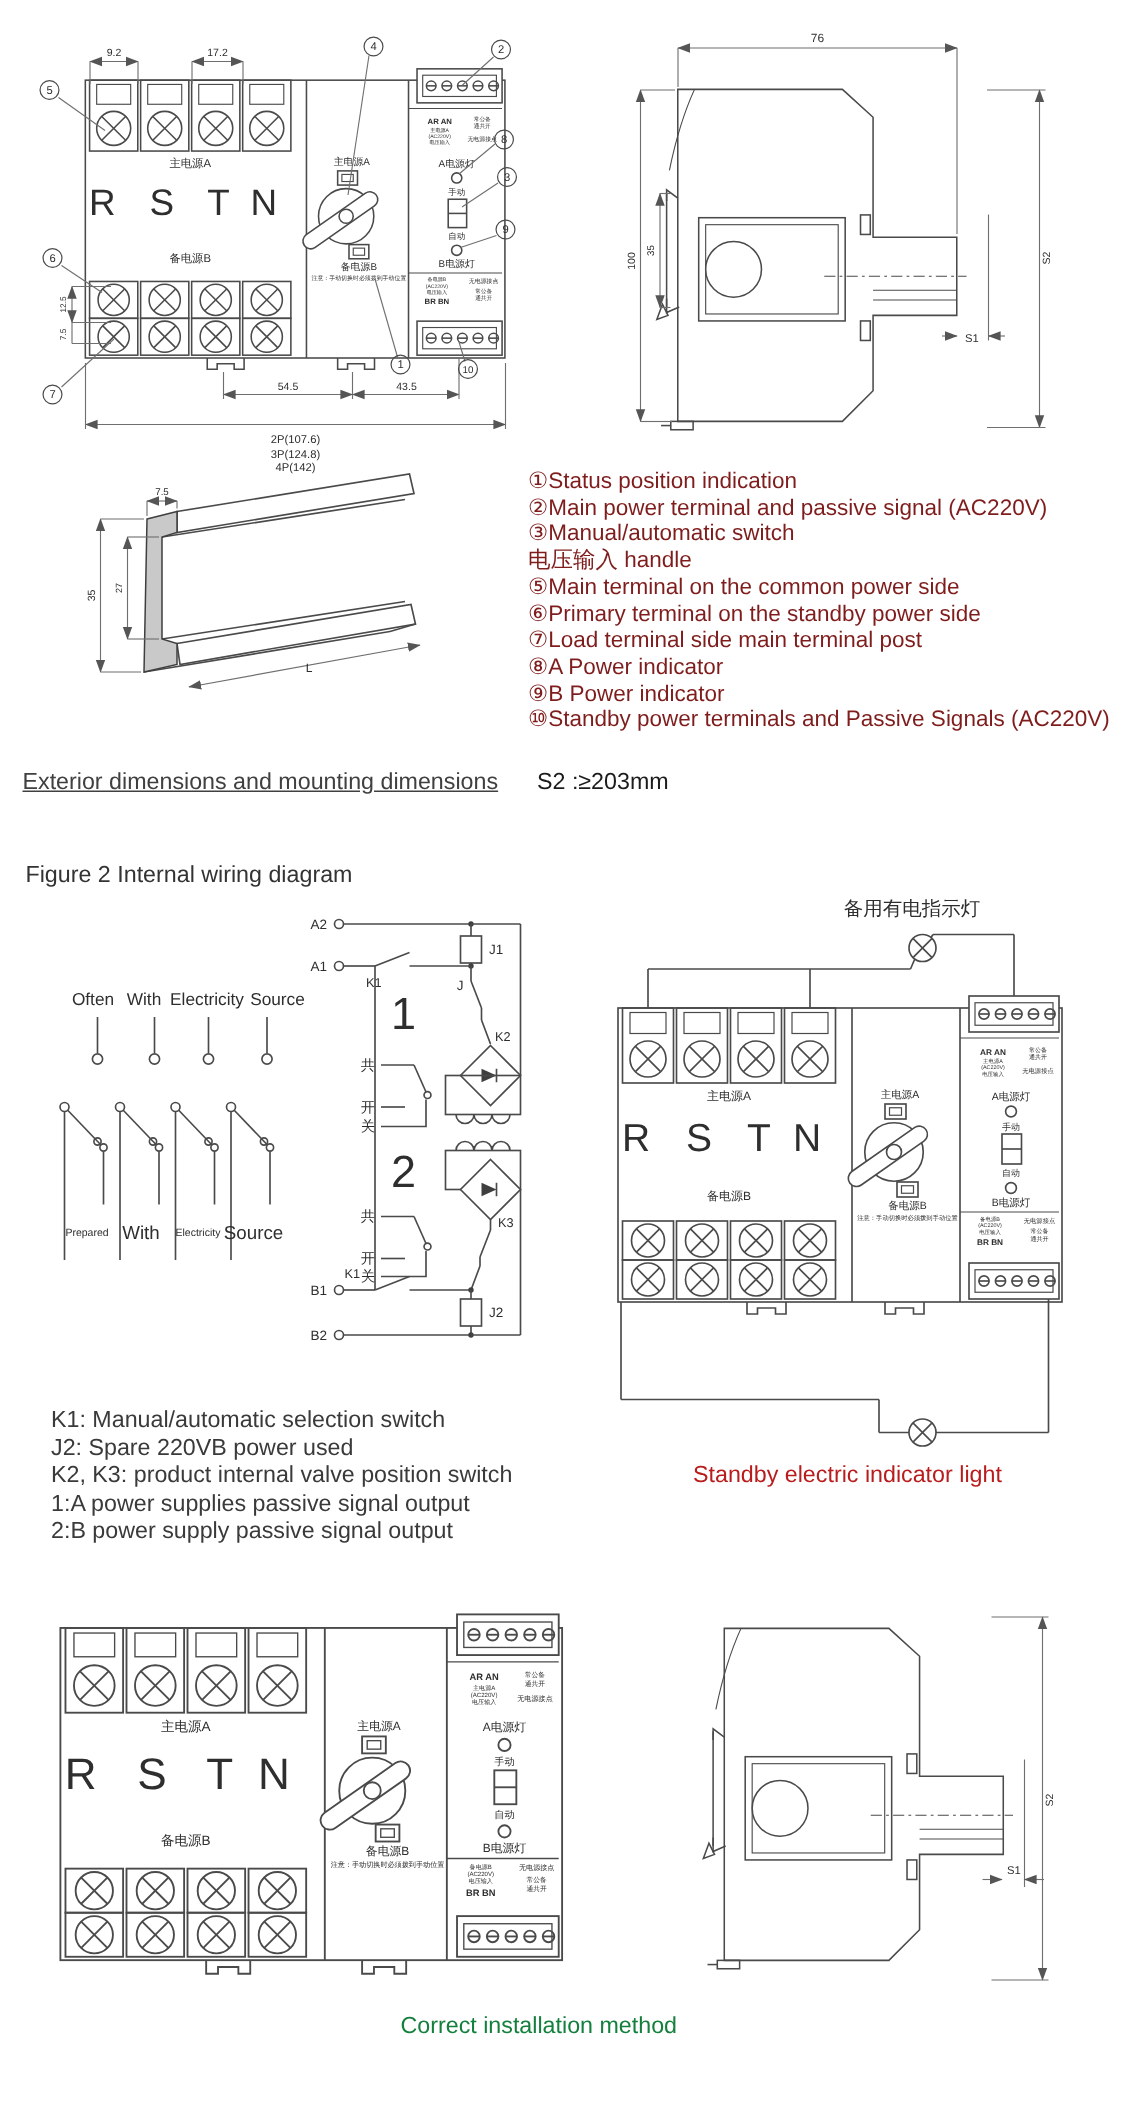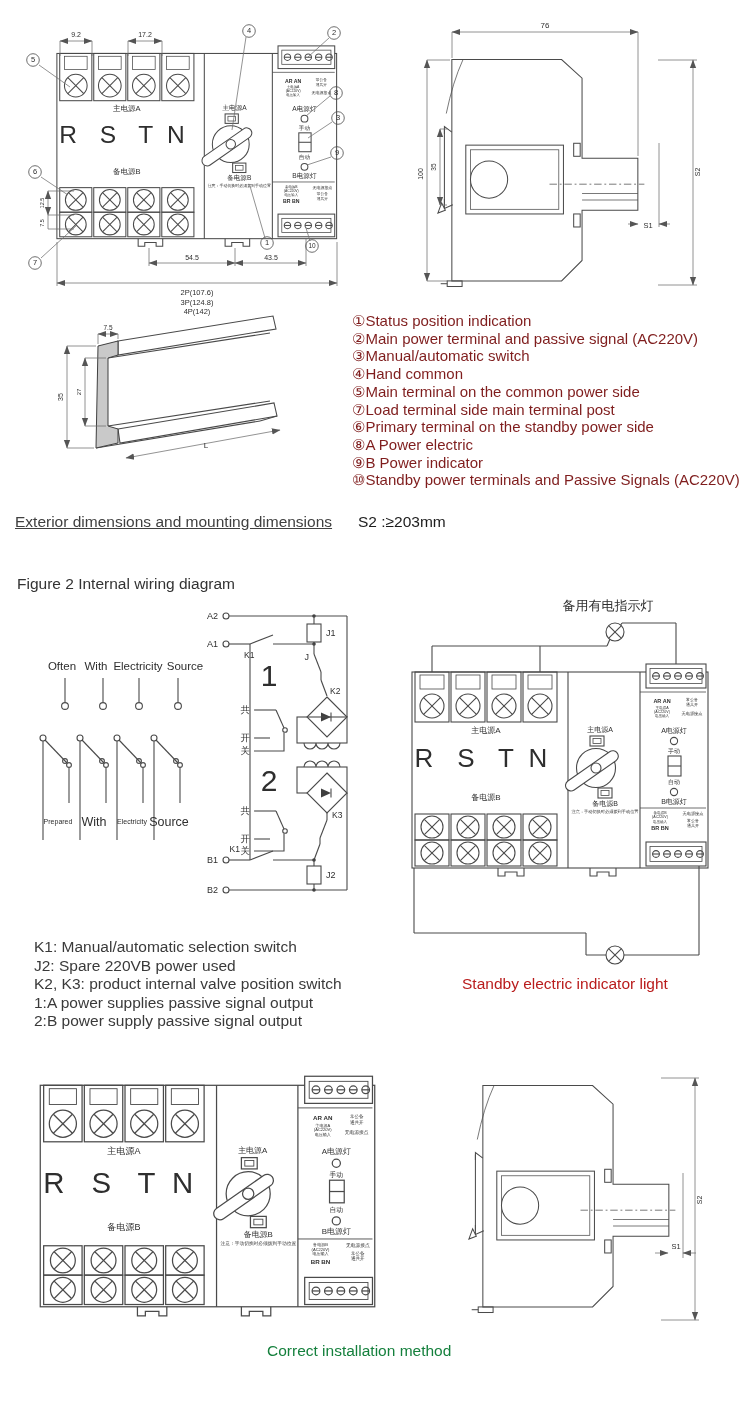--- a/index.html
+++ b/index.html
@@ -342,25 +342,25 @@
   <g>
     <line x1="78" y1="148" x2="232" y2="120" class="d" marker-start="url(#ar)" marker-end="url(#ar)"></line>
     <text x="158" y="138" font-size="8" class="tc">L</text>
   </g>
 </svg>
 
 <div class="abs" style="left:352px;top:312px;width:398px;">
   <div class="legend-line">①Status position indication</div>
   <div class="legend-line">②Main power terminal and passive signal (AC220V)</div>
   <div class="legend-line">③Manual/automatic switch</div>
-  <div class="legend-line">④Hand common</div>
+  <div class="legend-line">电压输入 handle</div>
   <div class="legend-line">⑤Main terminal on the common power side</div>
+  <div class="legend-line">⑥Primary terminal on the standby power side</div>
   <div class="legend-line">⑦Load terminal side main terminal post</div>
-  <div class="legend-line">⑥Primary terminal on the standby power side</div>
-  <div class="legend-line">⑧A Power electric</div>
+  <div class="legend-line">⑧A Power indicator</div>
   <div class="legend-line">⑨B Power indicator</div>
   <div class="legend-line">⑩Standby power terminals and Passive Signals (AC220V)</div>
 </div>
 
 <div id="red-caption" class="abs cap" style="left:15px;top:513px;">Exterior dimensions and mounting dimensions</div>
 <div class="abs cap" style="left:358px;top:513px;color:#1c1c1c;">S2 :≥203mm</div>
 <div class="abs cap" style="left:17px;top:575px;color:#333;">Figure 2 Internal wiring diagram</div>
 
 <svg class="abs" style="left:8px;top:598px;" width="392" height="340">
 

